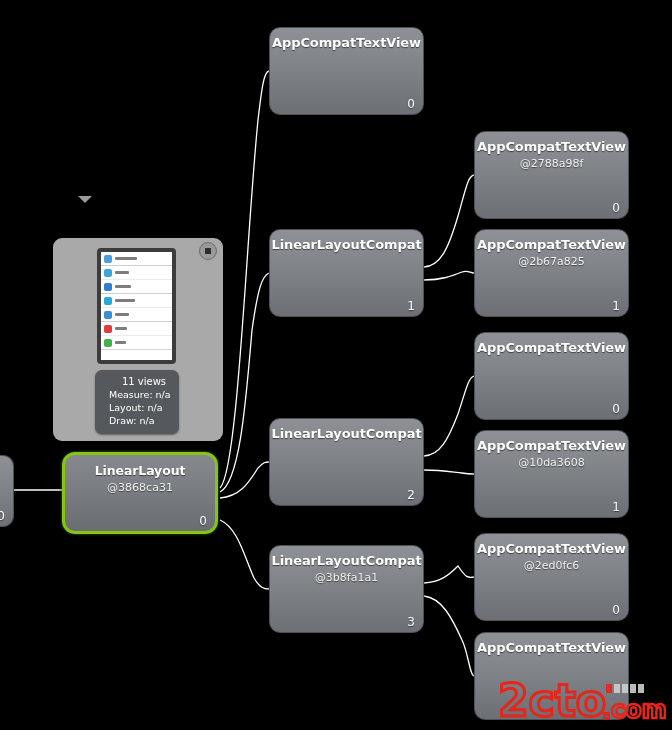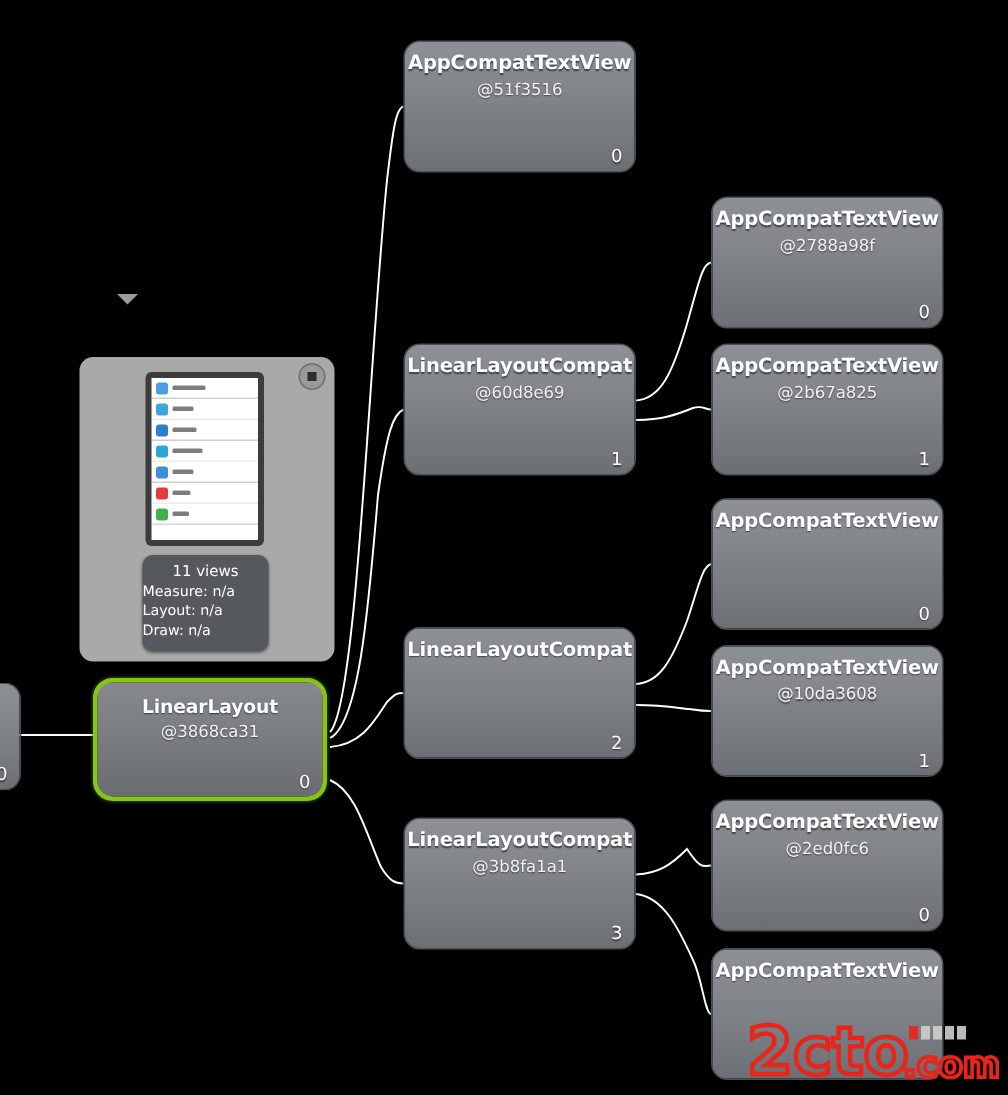--- a/index.html
+++ b/index.html
@@ -169,20 +169,21 @@
     background: #55585c;
     border-radius: 7px;
     color: #ffffff;
     box-shadow: 0 1px 2px rgba(0,0,0,0.45);
   }
   #stats-box .sline {
     text-align: center;
     font-size: 9.5px;
     line-height: 13px;
     white-space: nowrap;
+    margin-left: 14px;
   }
   #stats-box .sline.first { padding-top: 5px; font-size: 10px; }
   #stats-box .sline.left { text-align: left; padding-left: 0; }
 
   #stats-arrow {
     position: absolute;
     left: 78px;
     top: 196px;
     width: 0; height: 0;
     border-left: 7px solid transparent;
@@ -273,26 +274,24 @@
       <div class="node clipped-left" style="left: -14px; top: 455px; width: 28px; height: 72px;">
         <div class="nindex">0</div>
       </div>
       <div class="node selected" style="left: 62px; top: 452px; width: 156px; height: 82px;">
         <div class="ntitle">LinearLayout</div>
         <div class="nhash">@3868ca31</div>
         <div class="nindex">0</div>
       </div>
       <div class="node" style="left: 269px; top: 27px; width: 155px; height: 88px;">
         <div class="ntitle">AppCompatTextView</div>
-        <div class="nhash">@51f3516</div>
         <div class="nindex">0</div>
       </div>
       <div class="node" style="left: 269px; top: 229px; width: 155px; height: 88px;">
         <div class="ntitle">LinearLayoutCompat</div>
-        <div class="nhash">@60d8e69</div>
         <div class="nindex">1</div>
       </div>
       <div class="node" style="left: 269px; top: 418px; width: 155px; height: 88px;">
         <div class="ntitle">LinearLayoutCompat</div>
         <div class="nindex">2</div>
       </div>
       <div class="node" style="left: 269px; top: 545px; width: 155px; height: 88px;">
         <div class="ntitle">LinearLayoutCompat</div>
         <div class="nhash">@3b8fa1a1</div>
         <div class="nindex">3</div>

